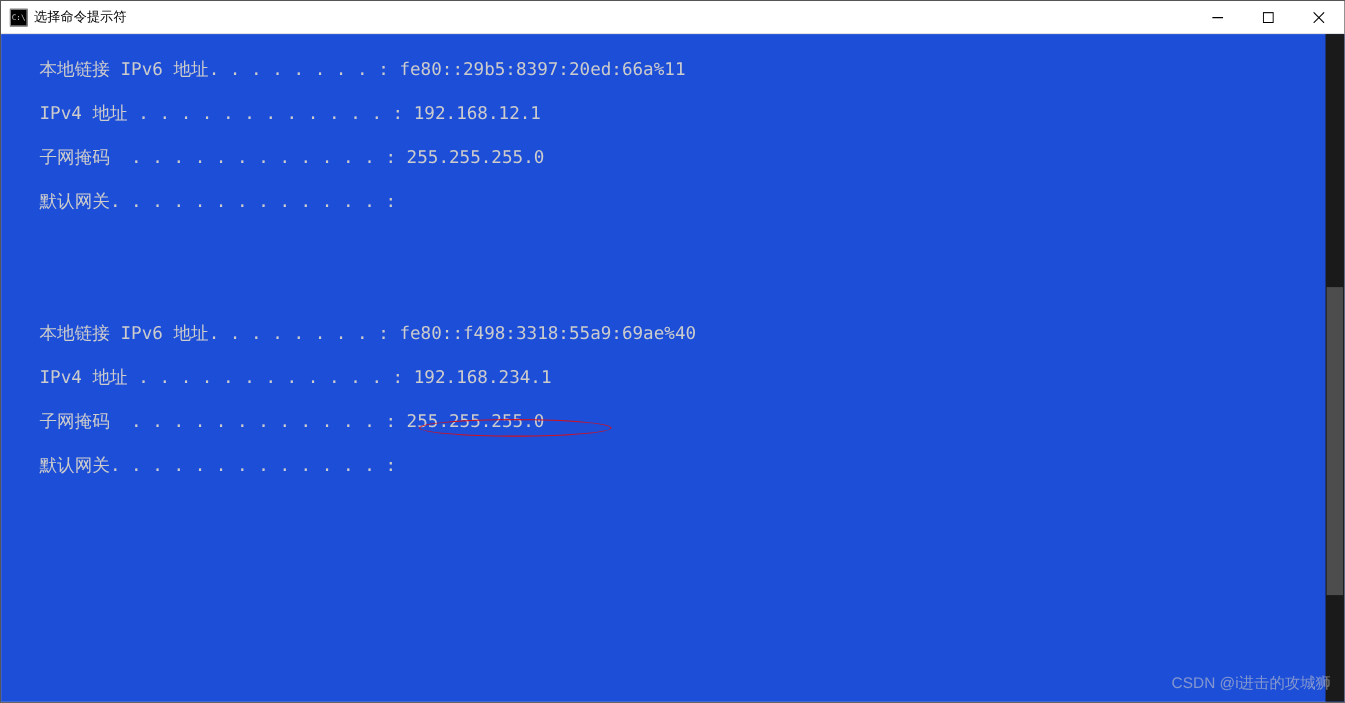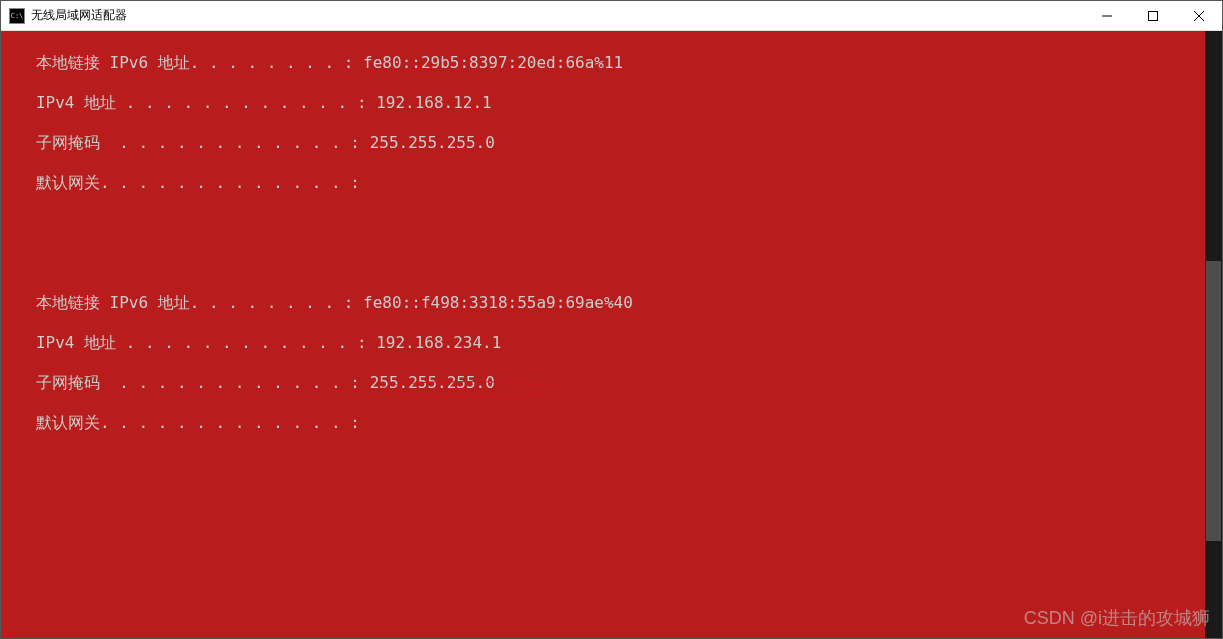--- a/index.html
+++ b/index.html
@@ -62,21 +62,21 @@
       align-items: center;
       justify-content: center;
       color: #000;
     }
     .titlebar-button svg {
       width: 10px;
       height: 10px;
     }
     .terminal-area {
       flex: 1;
-      background: #b91c1c;
+      background: #1d4ed8;
       position: relative;
       overflow: hidden;
     }
     .terminal-content {
       position: absolute;
       top: 0;
       left: 0;
       right: 17px;
       bottom: 0;
       padding: 2px 6px;
@@ -110,34 +110,34 @@
       position: absolute;
       border: 1px solid #d01020;
       border-radius: 50%;
       pointer-events: none;
     }
     .watermark {
       position: absolute;
       right: 12px;
       bottom: 8px;
       color: rgba(200,200,200,0.6);
-      font-size: 18px;
+      font-size: 14px;
       font-family: "Microsoft YaHei", sans-serif;
       pointer-events: none;
     }
   </style>
 </head>
 <body>
 
 <div class="window">
   <div class="titlebar">
     <div class="titlebar-icon">
       <span>C:\</span>
     </div>
-    <span class="titlebar-title">无线局域网适配器</span>
+    <span class="titlebar-title">选择命令提示符</span>
     <div class="titlebar-spacer"></div>
     <div class="titlebar-buttons">
       <div class="titlebar-button">
         <svg viewBox="0 0 10 10">
             <line x1="0" y1="5" x2="10" y2="5" stroke="#000" stroke-width="1"></line>
           </svg>
       </div>
       <div class="titlebar-button">
         <svg viewBox="0 0 10 10">
             <rect x="0.5" y="0.5" width="9" height="9" fill="none" stroke="#000" stroke-width="1"></rect>

